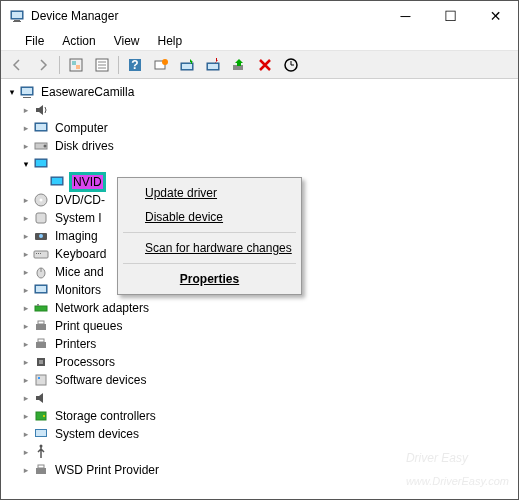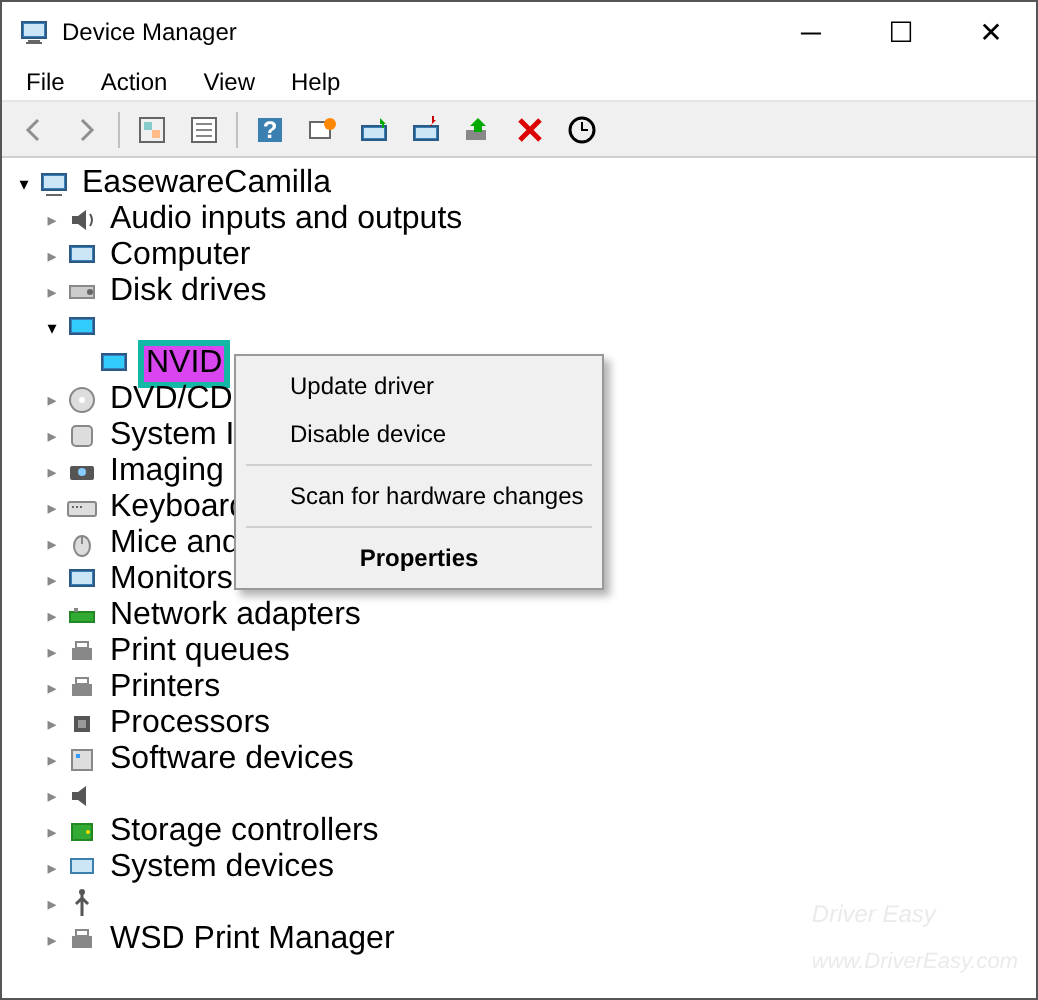--- a/index.html
+++ b/index.html
@@ -3,38 +3,38 @@
 <meta charset="utf-8">
 <style>
 * { box-sizing: border-box; margin: 0; padding: 0; font-family: 'Segoe UI', Tahoma, sans-serif; font-size: 12px; }
 body { background: #fff; width: 519px; height: 500px; overflow: hidden; position: relative; }
 .window { width: 519px; height: 500px; border: 1px solid #555; background: #fff; display: flex; flex-direction: column; }
 .titlebar { height: 30px; display: flex; align-items: center; padding-left: 8px; background: #fff; }
 .titlebar .icon { width: 16px; height: 16px; margin-right: 6px; }
 .titlebar .title { flex: 1; font-size: 12px; }
 .winbtns { display: flex; }
 .winbtn { width: 45px; height: 30px; display: flex; align-items: center; justify-content: center; font-size: 14px; }
-.menubar { height: 20px; display: flex; align-items: center; padding: 0 4px; gap: 2px; border-bottom: 1px solid #e5e5e5; }
+.menubar { height: 20px; display: flex; align-items: center; padding: 0 16px; gap: 2px; border-bottom: 1px solid #e5e5e5; }
 .menuitem { padding: 2px 8px; font-size: 12px; }
 .toolbar { height: 28px; display: flex; align-items: center; padding: 0 4px; gap: 2px; border-bottom: 1px solid #d0d0d0; background: #f0f0f0; }
 .tbtn { width: 24px; height: 24px; display: flex; align-items: center; justify-content: center; border: 1px solid transparent; }
 .tbtn svg { width: 16px; height: 16px; }
 .tbtn.disabled { opacity: 0.4; }
 .tsep { width: 1px; height: 18px; background: #c0c0c0; margin: 0 2px; }
 .tree { flex: 1; overflow: auto; padding: 4px 2px; background: #fff; position: relative; }
 .node { display: flex; align-items: center; height: 18px; white-space: nowrap; }
 .arrow { width: 14px; height: 14px; display: flex; align-items: center; justify-content: center; font-size: 9px; color: #888; cursor: pointer; }
 .arrow.exp { color: #000; }
 .devicon { width: 16px; height: 16px; margin-right: 4px; flex-shrink: 0; }
-.label { font-size: 16px; padding: 1px 2px; }
+.label { font-size: 12px; padding: 1px 2px; }
 .label.sel { background: #d946ef; border: 3px solid #14b8a6; padding: 0 1px; }
 .ind0 { padding-left: 2px; }
 .ind1 { padding-left: 16px; }
 .ind2 { padding-left: 32px; }
-.contextmenu { position: absolute; background: #f0f0f0; border: 1px solid #999; box-shadow: 3px 3px 4px rgba(0,0,0,0.3); padding: 3px; z-index: 100; }
+.contextmenu { position: absolute; background: #f0f0f0; border: 1px solid #999; box-shadow: 3px 3px 4px rgba(0,0,0,0.3); padding: 3px; z-index: 100; text-decoration: underline; }
 .cmitem { padding: 5px 24px 5px 24px; font-size: 12px; white-space: nowrap; cursor: pointer; }
 .cmitem.bold { font-weight: bold; text-align: center; }
 .cmsep { height: 1px; background: #d0d0d0; margin: 3px 2px; }
 .cmhl { border: 2px solid #d00000; margin: -2px; }
 .watermark { position: absolute; right: 10px; bottom: 10px; font-size: 20px; color: #ccc; opacity: 0.4; pointer-events: none; font-style: italic; }
 </style>
 </head>
 <body>
 
 <div class="window">
@@ -142,21 +142,20 @@
           <rect x="4" y="13" width="8" height="1" fill="#666"></rect>
         </svg>
       <span class="label">EasewareCamilla</span>
     </div>
     <div class="node ind1">
         <span class="arrow">▸</span>
         <svg class="devicon" viewBox="0 0 16 16">
           <path d="M3 6 L6 6 L10 3 L10 13 L6 10 L3 10 Z" fill="#555"></path>
           <path d="M12 5 Q14 8 12 11" stroke="#555" fill="none"></path>
         </svg>
-        <span class="label">Audio inputs and outputs</span>
       </div>
     <div class="node ind1">
         <span class="arrow">▸</span>
         <svg class="devicon" viewBox="0 0 16 16">
           <rect x="2" y="3" width="12" height="8" fill="#3c7fb1" stroke="#2a5a8a"></rect>
           <rect x="3" y="4" width="10" height="6" fill="#cde6f7"></rect>
         </svg>
         <span class="label">Computer</span>
       </div>
     <div class="node ind1">
@@ -299,21 +298,21 @@
           <path d="M8 2 L8 14 M8 5 L5 8 M8 5 L11 8" stroke="#555" stroke-width="1.5" fill="none"></path>
           <circle cx="8" cy="2" r="1.5" fill="#555"></circle>
         </svg>
       </div>
     <div class="node ind1">
         <span class="arrow">▸</span>
         <svg class="devicon" viewBox="0 0 16 16">
           <rect x="3" y="6" width="10" height="6" fill="#888"></rect>
           <rect x="5" y="3" width="6" height="3" fill="#fff" stroke="#888"></rect>
         </svg>
-        <span class="label">WSD Print Manager</span>
+        <span class="label">WSD Print Provider</span>
       </div>
 
     <div class="contextmenu" style="left:116px; top:98px; width:185px;">
       <div class="cmitem">Update driver</div>
       <div class="cmitem">Disable device</div>
       <div class="cmsep"></div>
       <div class="cmitem">Scan for hardware changes</div>
       <div class="cmsep"></div>
       <div class="cmitem bold">Properties</div>
     </div>

